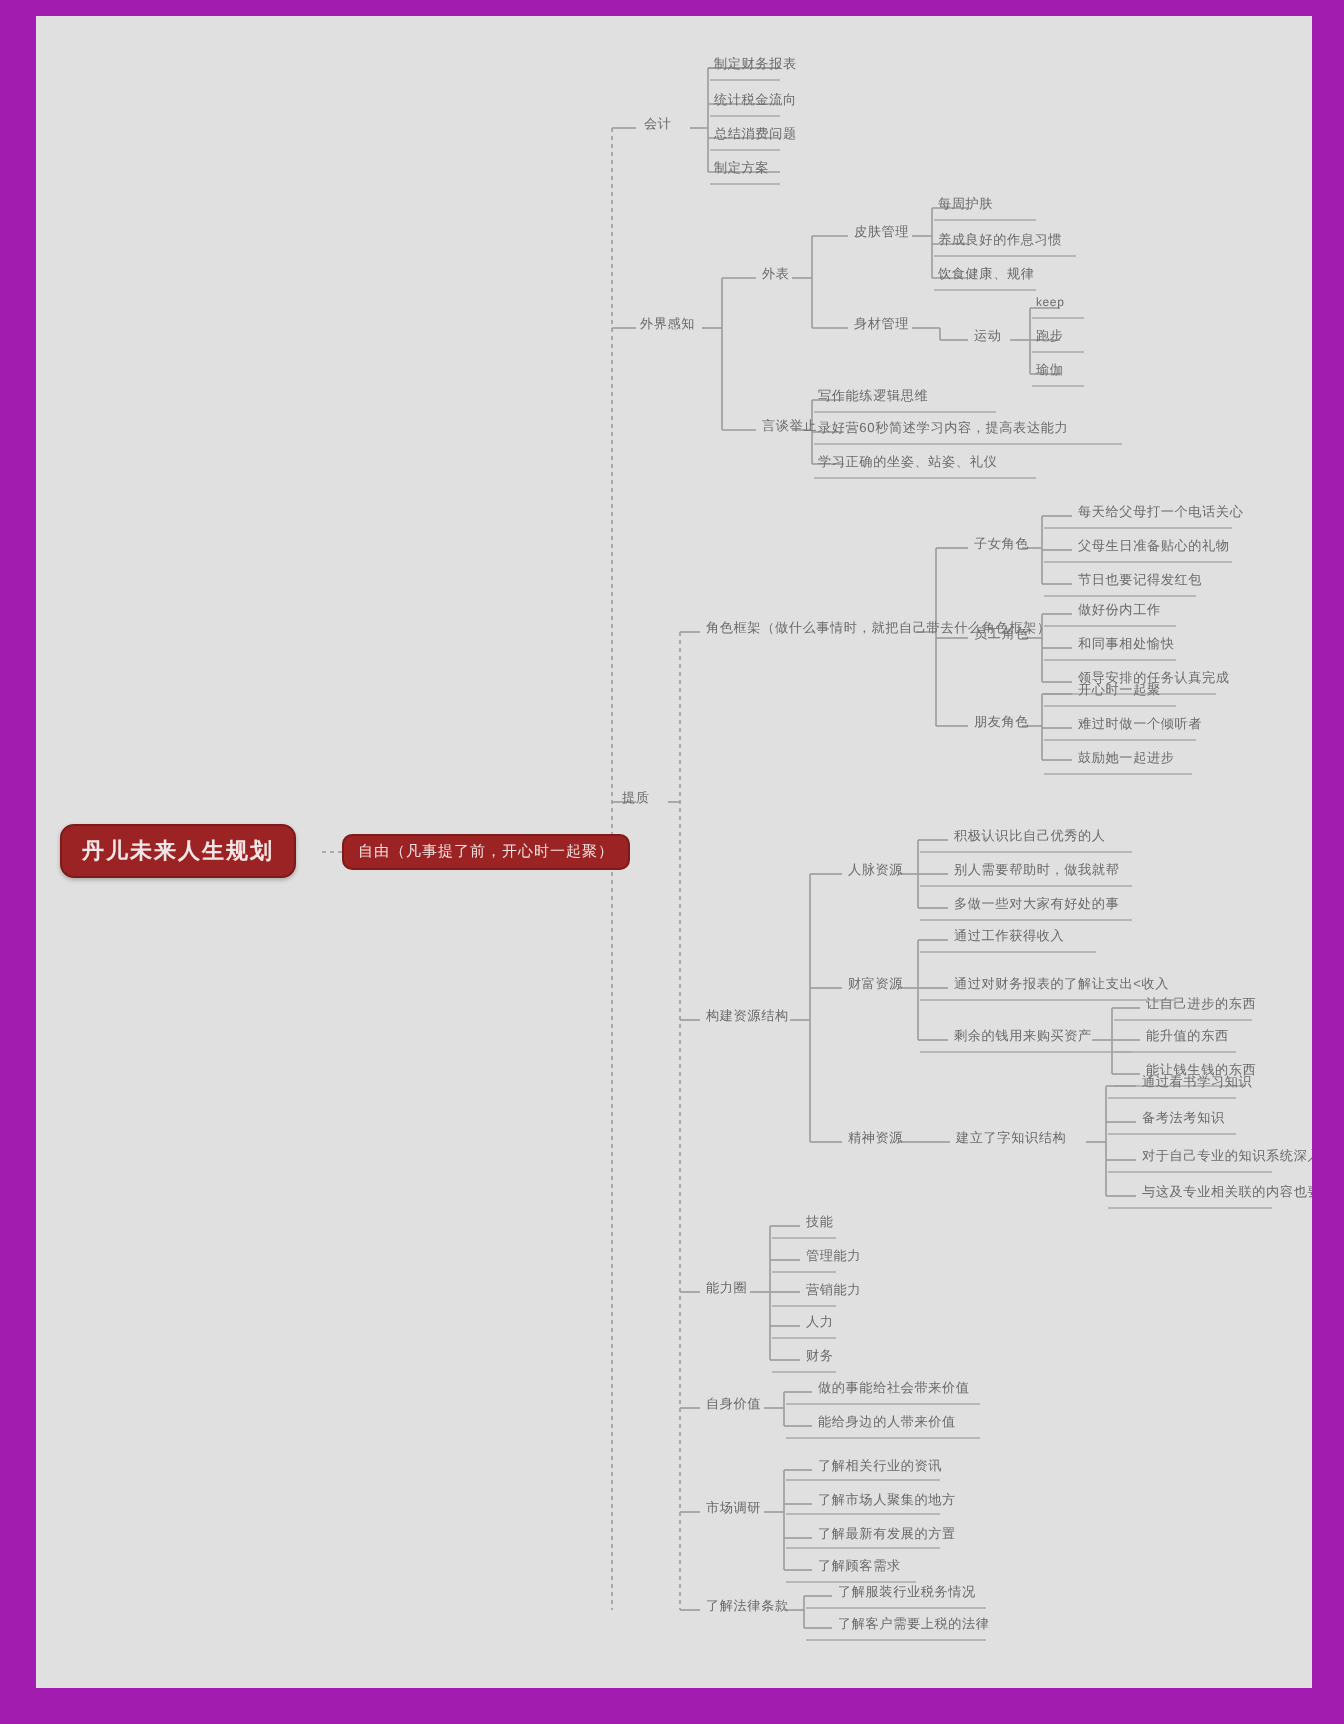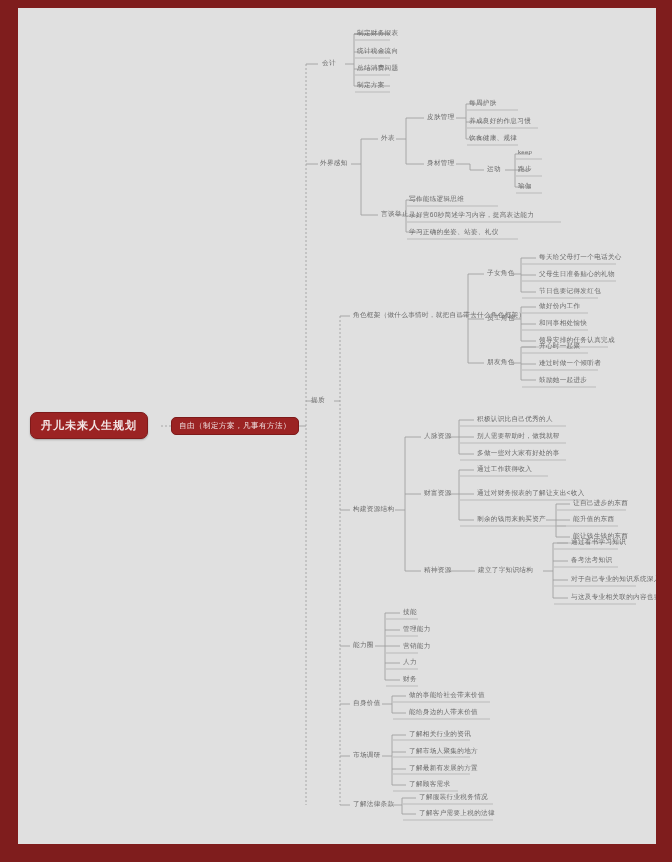--- a/index.html
+++ b/index.html
@@ -2,21 +2,21 @@
 <html><head>
 <meta charset="utf-8">
 <style>
   * { box-sizing: border-box; margin:0; padding:0; }
   html,body { width:672px; height:862px; }
   body {
     background:#5aa3c4;
     font-family:"Liberation Sans","DejaVu Sans",sans-serif;
     overflow:hidden;
   }
-  #frame { position:absolute; left:0; top:0; width:672px; height:862px; background:#7f1d1d; }
+  #frame { position:absolute; left:0; top:0; width:672px; height:862px; background:#a21caf; }
   #canvas {
     position:absolute; left:18px; top:8px; width:638px; height:836px;
     background:#e0e0e0; overflow:hidden;
   }
   #svg-links { position:absolute; left:0; top:0; width:638px; height:836px; pointer-events:none; }
 
   .node { position:absolute; white-space:nowrap; }
 
   
   .root {
@@ -237,21 +237,21 @@
         <path d="M384,790 L384,806"></path>
         <path d="M384,790 L398,790"></path>
         <path d="M384,806 L398,806"></path>
         <path d="M385,796 L475,796" stroke="#aaa" stroke-width="0.7"></path>
         <path d="M385,812 L475,812" stroke="#aaa" stroke-width="0.7"></path>
       </g>
     </svg>
 
     <div class="node root" style="left:12px; top:404px;">丹儿未来人生规划</div>
 
-    <div class="node lvl1" style="left:153px; top:409px;">自由（制定方案，凡事有方法）</div>
+    <div class="node lvl1" style="left:153px; top:409px;">自由（凡事提了前，开心时一起聚）</div>
 
     <div class="node txt" style="left:302px; top:50px;">会计</div>
     <div class="node txt" style="left:337px; top:20px;">制定财务报表</div>
     <div class="node txt" style="left:337px; top:38px;">统计税金流向</div>
     <div class="node txt" style="left:337px; top:55px;">总结消费问题</div>
     <div class="node txt" style="left:337px; top:72px;">制定方案</div>
 
     <div class="node txt" style="left:300px; top:150px;">外界感知</div>
     <div class="node txt" style="left:361px; top:125px;">外表</div>
     <div class="node txt" style="left:361px; top:201px;">言谈举止</div>

